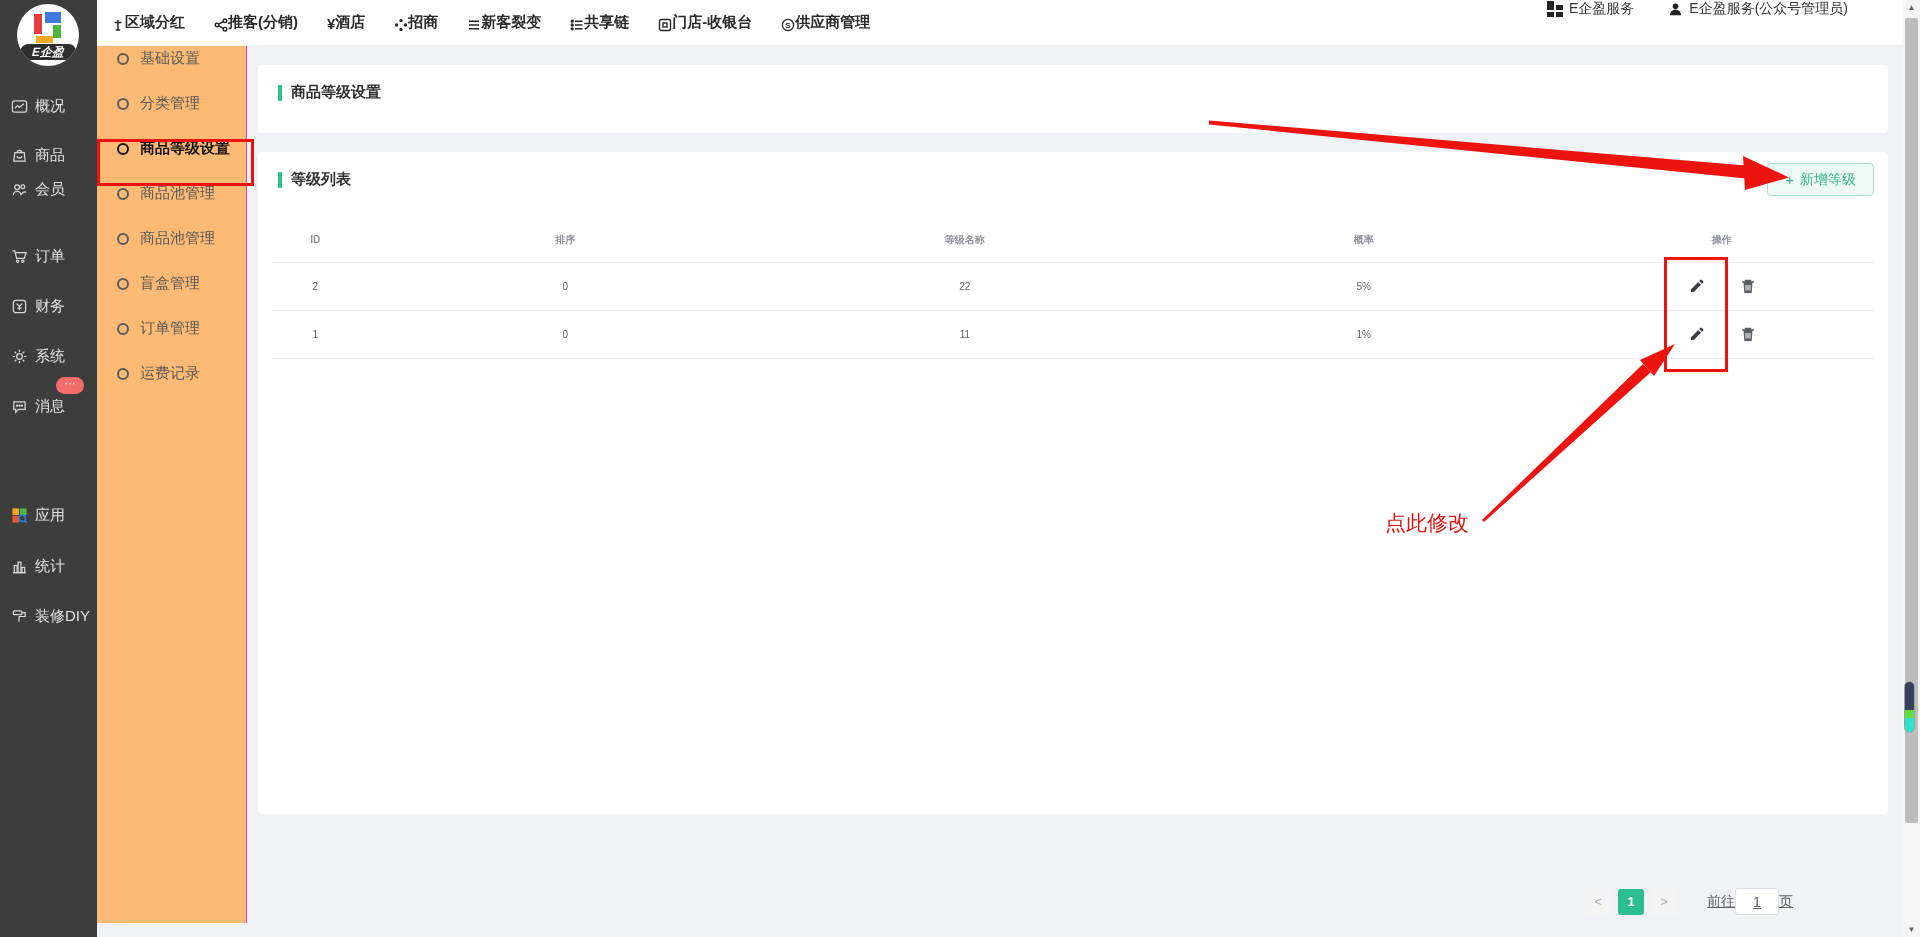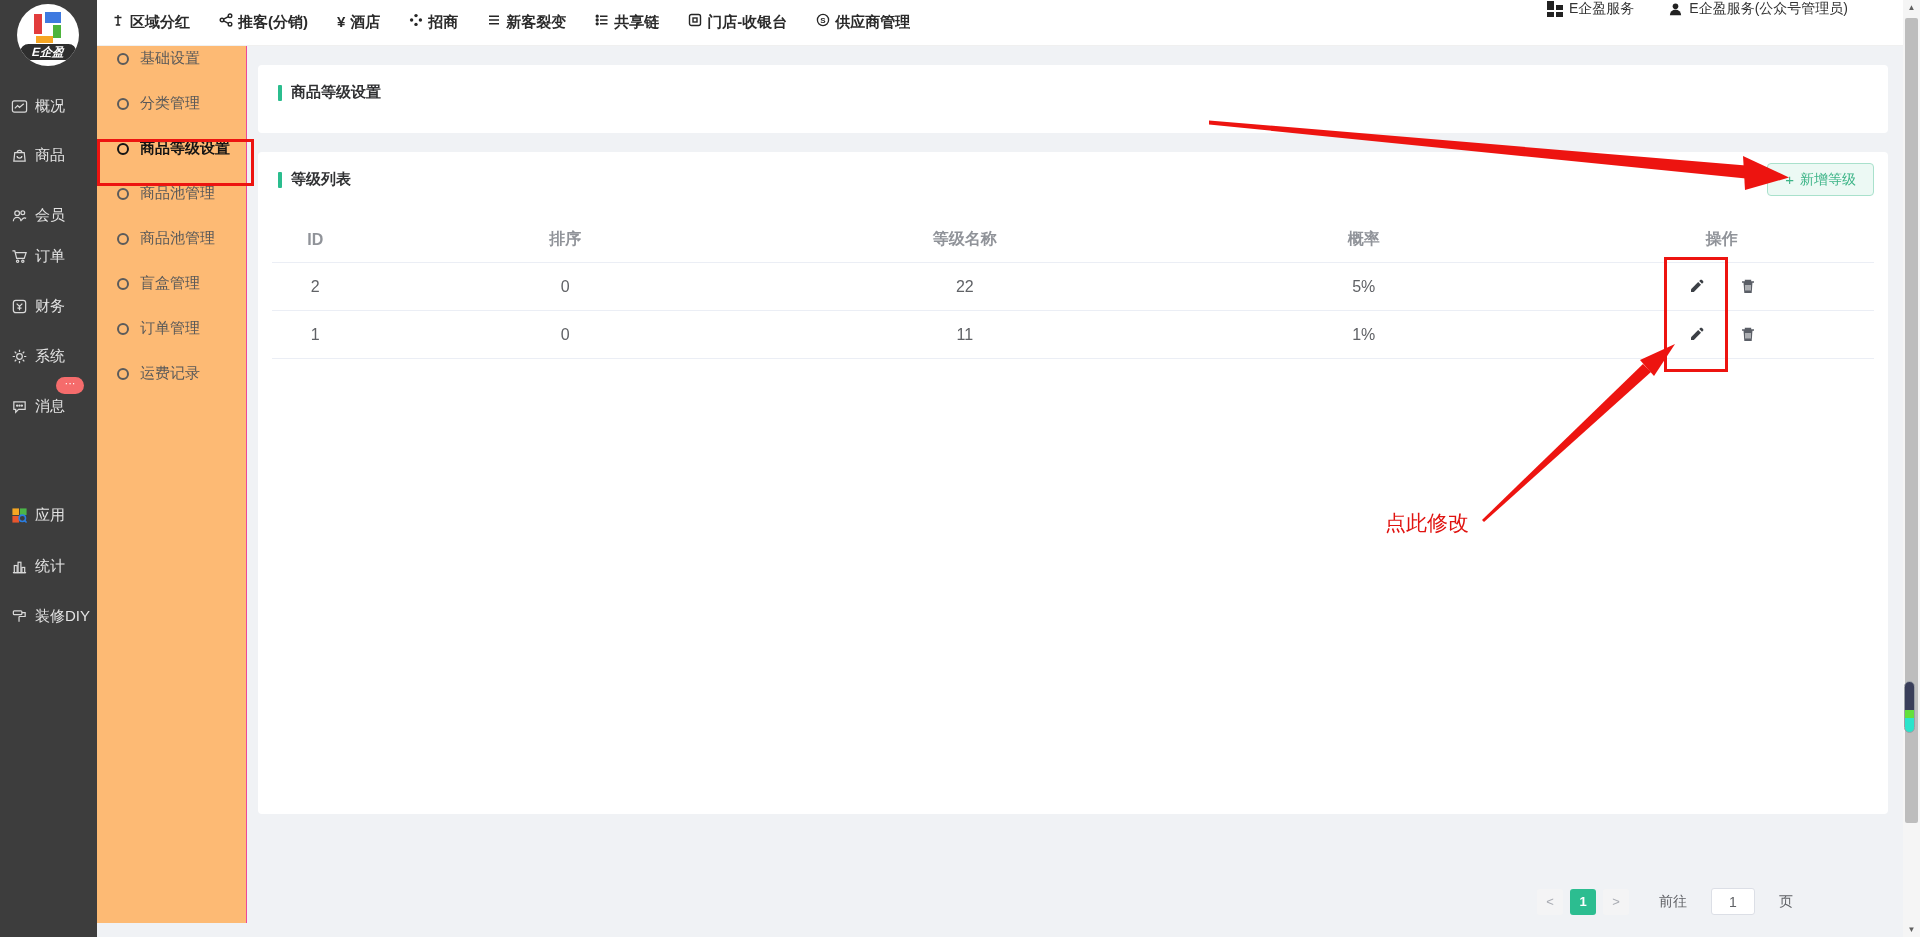--- a/index.html
+++ b/index.html
@@ -20,21 +20,21 @@
     display:flex; align-items:center; justify-content:center; transform:skewX(-4deg); }
   .side-item { position:absolute; left:11px; display:flex; align-items:center; gap:7px;
     color:#e3e3e3; font-size:15px; cursor:pointer; height:22px; }
   .side-item svg { flex:0 0 auto; }
   .badge { position:absolute; left:56px; top:377px; width:28px; height:17px; background:#f56c6c;
     border-radius:9px; color:#fff; font-size:11px; line-height:13px; text-align:center; z-index:6; }
 
   
   .top-navbar { position:absolute; left:97px; top:0; width:1806px; height:46px; background:#fff;
     border-bottom:1px solid #f0f0f0; display:flex; align-items:center; padding-left:14px; z-index:4; }
-  .nav-item { display:flex; align-items:flex-start; gap:5px; margin-right:29px; font-size:15px;
+  .nav-item { display:flex; align-items:flex-end; margin-right:29px; font-size:15px;
     font-weight:bold; color:#2b2b2b; cursor:pointer; white-space:nowrap; }
   .nav-item .yen { font-size:15px; font-weight:bold; }
   .top-right { position:absolute; right:55px; top:0; height:46px; display:flex; align-items:flex-start; gap:34px; }
   .tr-item { display:flex; align-items:center; gap:6px; font-size:14px; color:#333; cursor:pointer; white-space:nowrap; }
   .grid-ic { display:inline-grid; grid-template-columns:7px 7px; grid-template-rows:9px 5px; gap:2px; }
   .grid-ic i { background:#222; display:block; }
   .grid-ic i:nth-child(1){ height:9px; } .grid-ic i:nth-child(2){ height:5px; align-self:end; width:7px; }
   .grid-ic i:nth-child(3){ height:5px; } .grid-ic i:nth-child(4){ height:5px; }
 
   
@@ -53,37 +53,37 @@
   .card2 { top:106px; height:662px; }
   .card-title { display:flex; align-items:center; gap:9px; font-size:15px; font-weight:bold; color:#303133; }
   .accent-bar { width:4px; height:16px; background:#2bbd8e; border-radius:1px; }
   .card2 .card-title { position:absolute; left:20px; top:18px; }
   .add-btn { position:absolute; right:14px; top:11px; height:33px; padding:0 17px;
     background:#ecf9f4; border:1px solid #a9e1cc; border-radius:4px; color:#3cb487;
     font-size:14px; display:flex; align-items:center; gap:6px; cursor:pointer; }
   .add-btn .plus { font-size:15px; }
 
   
-  .lv-table { position:absolute; left:14px; top:65px; width:1602px; font-size:16px; }
+  .lv-table { position:absolute; left:14px; top:65px; width:1602px; font-size:10px; }
   .t-row { display:flex; align-items:center; border-bottom:1px solid #ebeef5; }
   .t-head { height:46px; color:#909399; font-weight:bold; }
   .t-body { height:48px; color:#606266; }
   .c1{ width:5.4%; } .c2{ width:25.8%; } .c3{ width:24.1%; } .c4{ width:25.7%; } .c5{ width:19%; }
   .cell { text-align:center; }
   .ops { display:flex; justify-content:center; align-items:center; gap:35px; }
   .icon-btn { background:none; border:none; cursor:pointer; padding:0; line-height:0; }
 
   
   .pagination { position:absolute; right:95px; top:736px; display:flex; align-items:center; }
   .pg-btn { width:26px; height:26px; border-radius:3px; background:#f4f4f5; color:#a8abb2;
     font-size:13px; display:flex; align-items:center; justify-content:center; cursor:pointer; margin-left:7px; }
   .pg-btn.first { margin-left:0; }
   .pg-cur { width:26px; height:26px; border-radius:3px; background:#2cbd90; color:#fff;
     font-size:13px; font-weight:bold; display:flex; align-items:center; justify-content:center; margin-left:7px; cursor:pointer; }
-  .pg-goto { display:flex; align-items:center; gap:24px; margin-left:30px; color:#606266; font-size:14px; }
+  .pg-goto { display:flex; align-items:center; gap:0; margin-left:30px; color:#606266; font-size:14px;text-decoration:underline; }
   .pg-input { width:44px; height:27px; border:1px solid #dcdfe6; border-radius:3px; text-align:center;
     font-size:14px; color:#606266; font-family:inherit; }
 
   
   .scrollbar { position:absolute; right:0; top:0; width:17px; height:937px; background:#f5f5f5; z-index:20; }
   .sb-arrow { position:absolute; left:0; width:17px; text-align:center; color:#5f5f5f; font-size:8px; cursor:pointer; }
   .sb-up { top:3px; } .sb-down { bottom:3px; }
   .sb-thumb { position:absolute; left:2px; top:18px; width:13px; height:805px; background:#bdbdbd; border-radius:2px; cursor:pointer; }
   .sb-pill { position:absolute; left:1px; top:681px; width:11px; height:52px; border:1px solid #9aa0a6; border-radius:6px;
     background:linear-gradient(#3a3f5a 0 55%, #63e03c 55% 72%, #2be4cb 72% 100%); }
@@ -118,21 +118,21 @@
     <span>概况</span>
   </div>
   <div class="side-item" style="top:144px">
     <svg width="17" height="17" viewBox="0 0 18 18" fill="none" stroke="#d9d9d9" stroke-width="1.3">
         <path d="M4 6h10l1 9H3z"></path>
         <path d="M6.5 6a2.5 2.5 0 0 1 5 0"></path>
         <path d="M6.5 9.5a2.5 2.2 0 0 0 5 0"></path>
       </svg>
     <span>商品</span>
   </div>
-  <div class="side-item" style="top:204px">
+  <div class="side-item" style="top:178px">
     <svg width="17" height="17" viewBox="0 0 18 18" fill="none" stroke="#d9d9d9" stroke-width="1.3">
         <circle cx="6.5" cy="6.5" r="2.5"></circle>
         <path d="M2.5 15a4 4 0 0 1 8 0"></path>
         <circle cx="12.5" cy="6" r="2"></circle>
         <path d="M11 14.5a3.5 3.5 0 0 1 5 -2.5"></path>
       </svg>
     <span>会员</span>
   </div>
   <div class="side-item" style="top:245px">
     <svg width="17" height="17" viewBox="0 0 18 18" fill="none" stroke="#d9d9d9" stroke-width="1.3">

